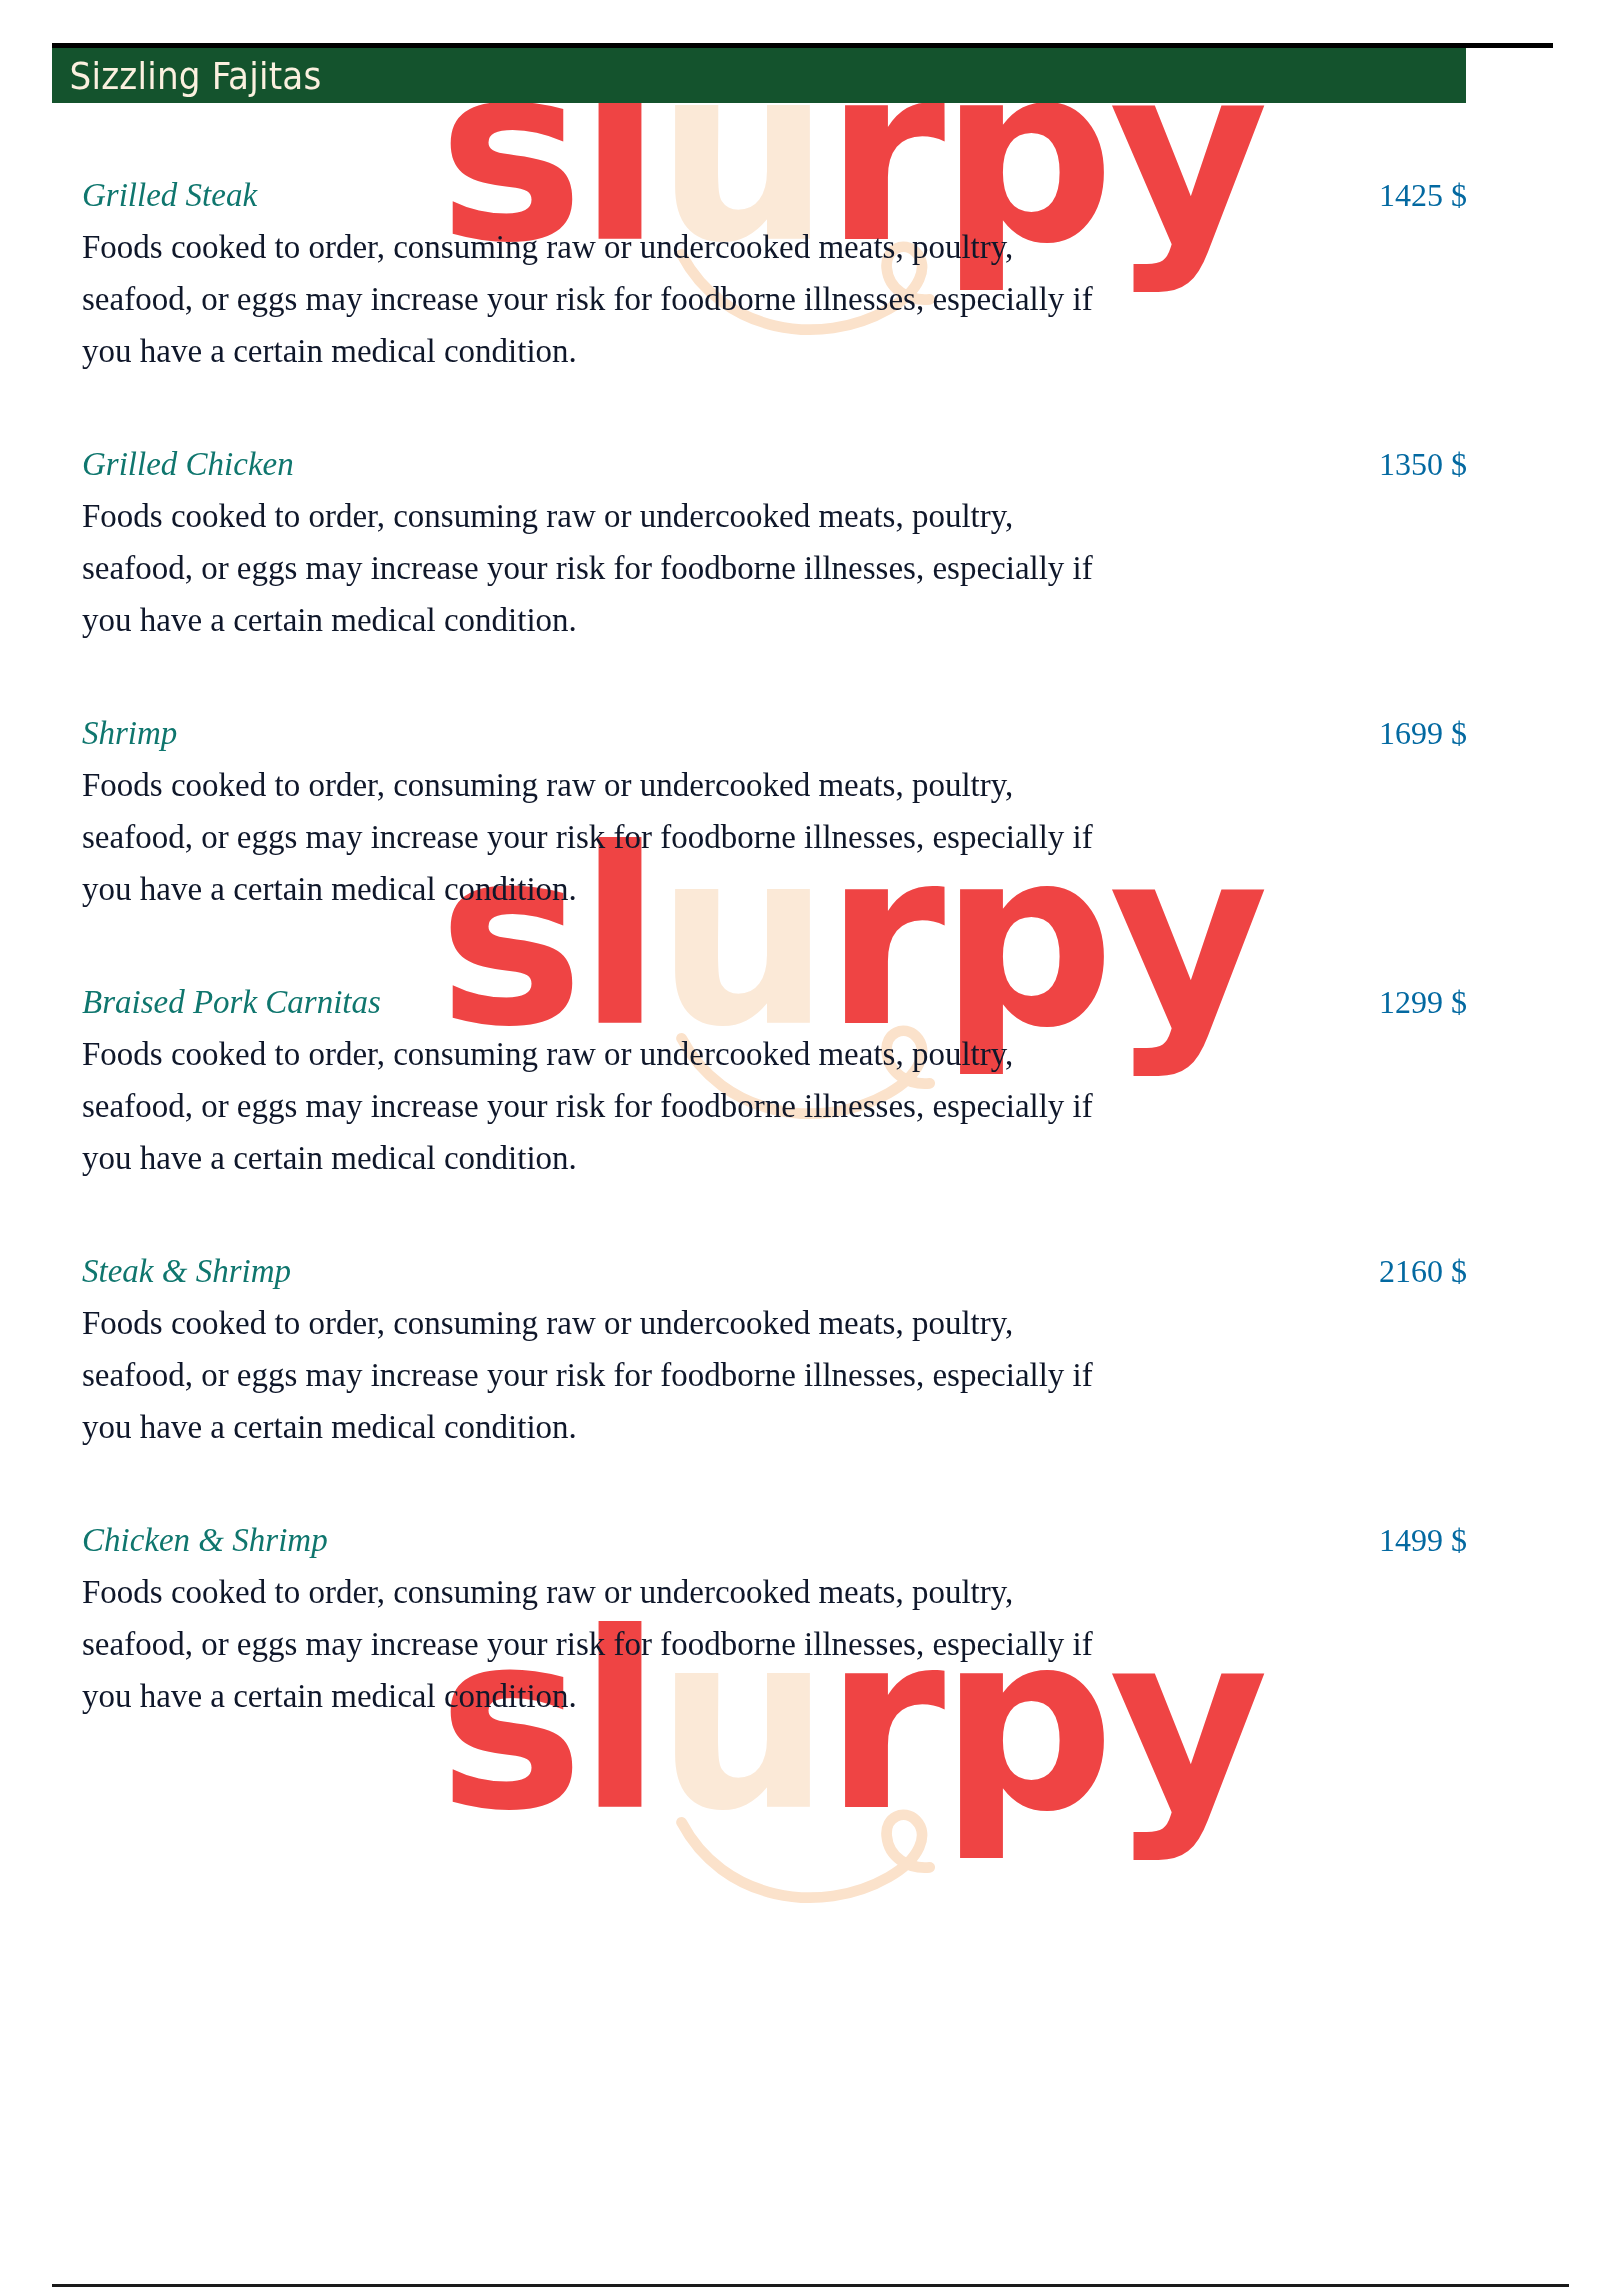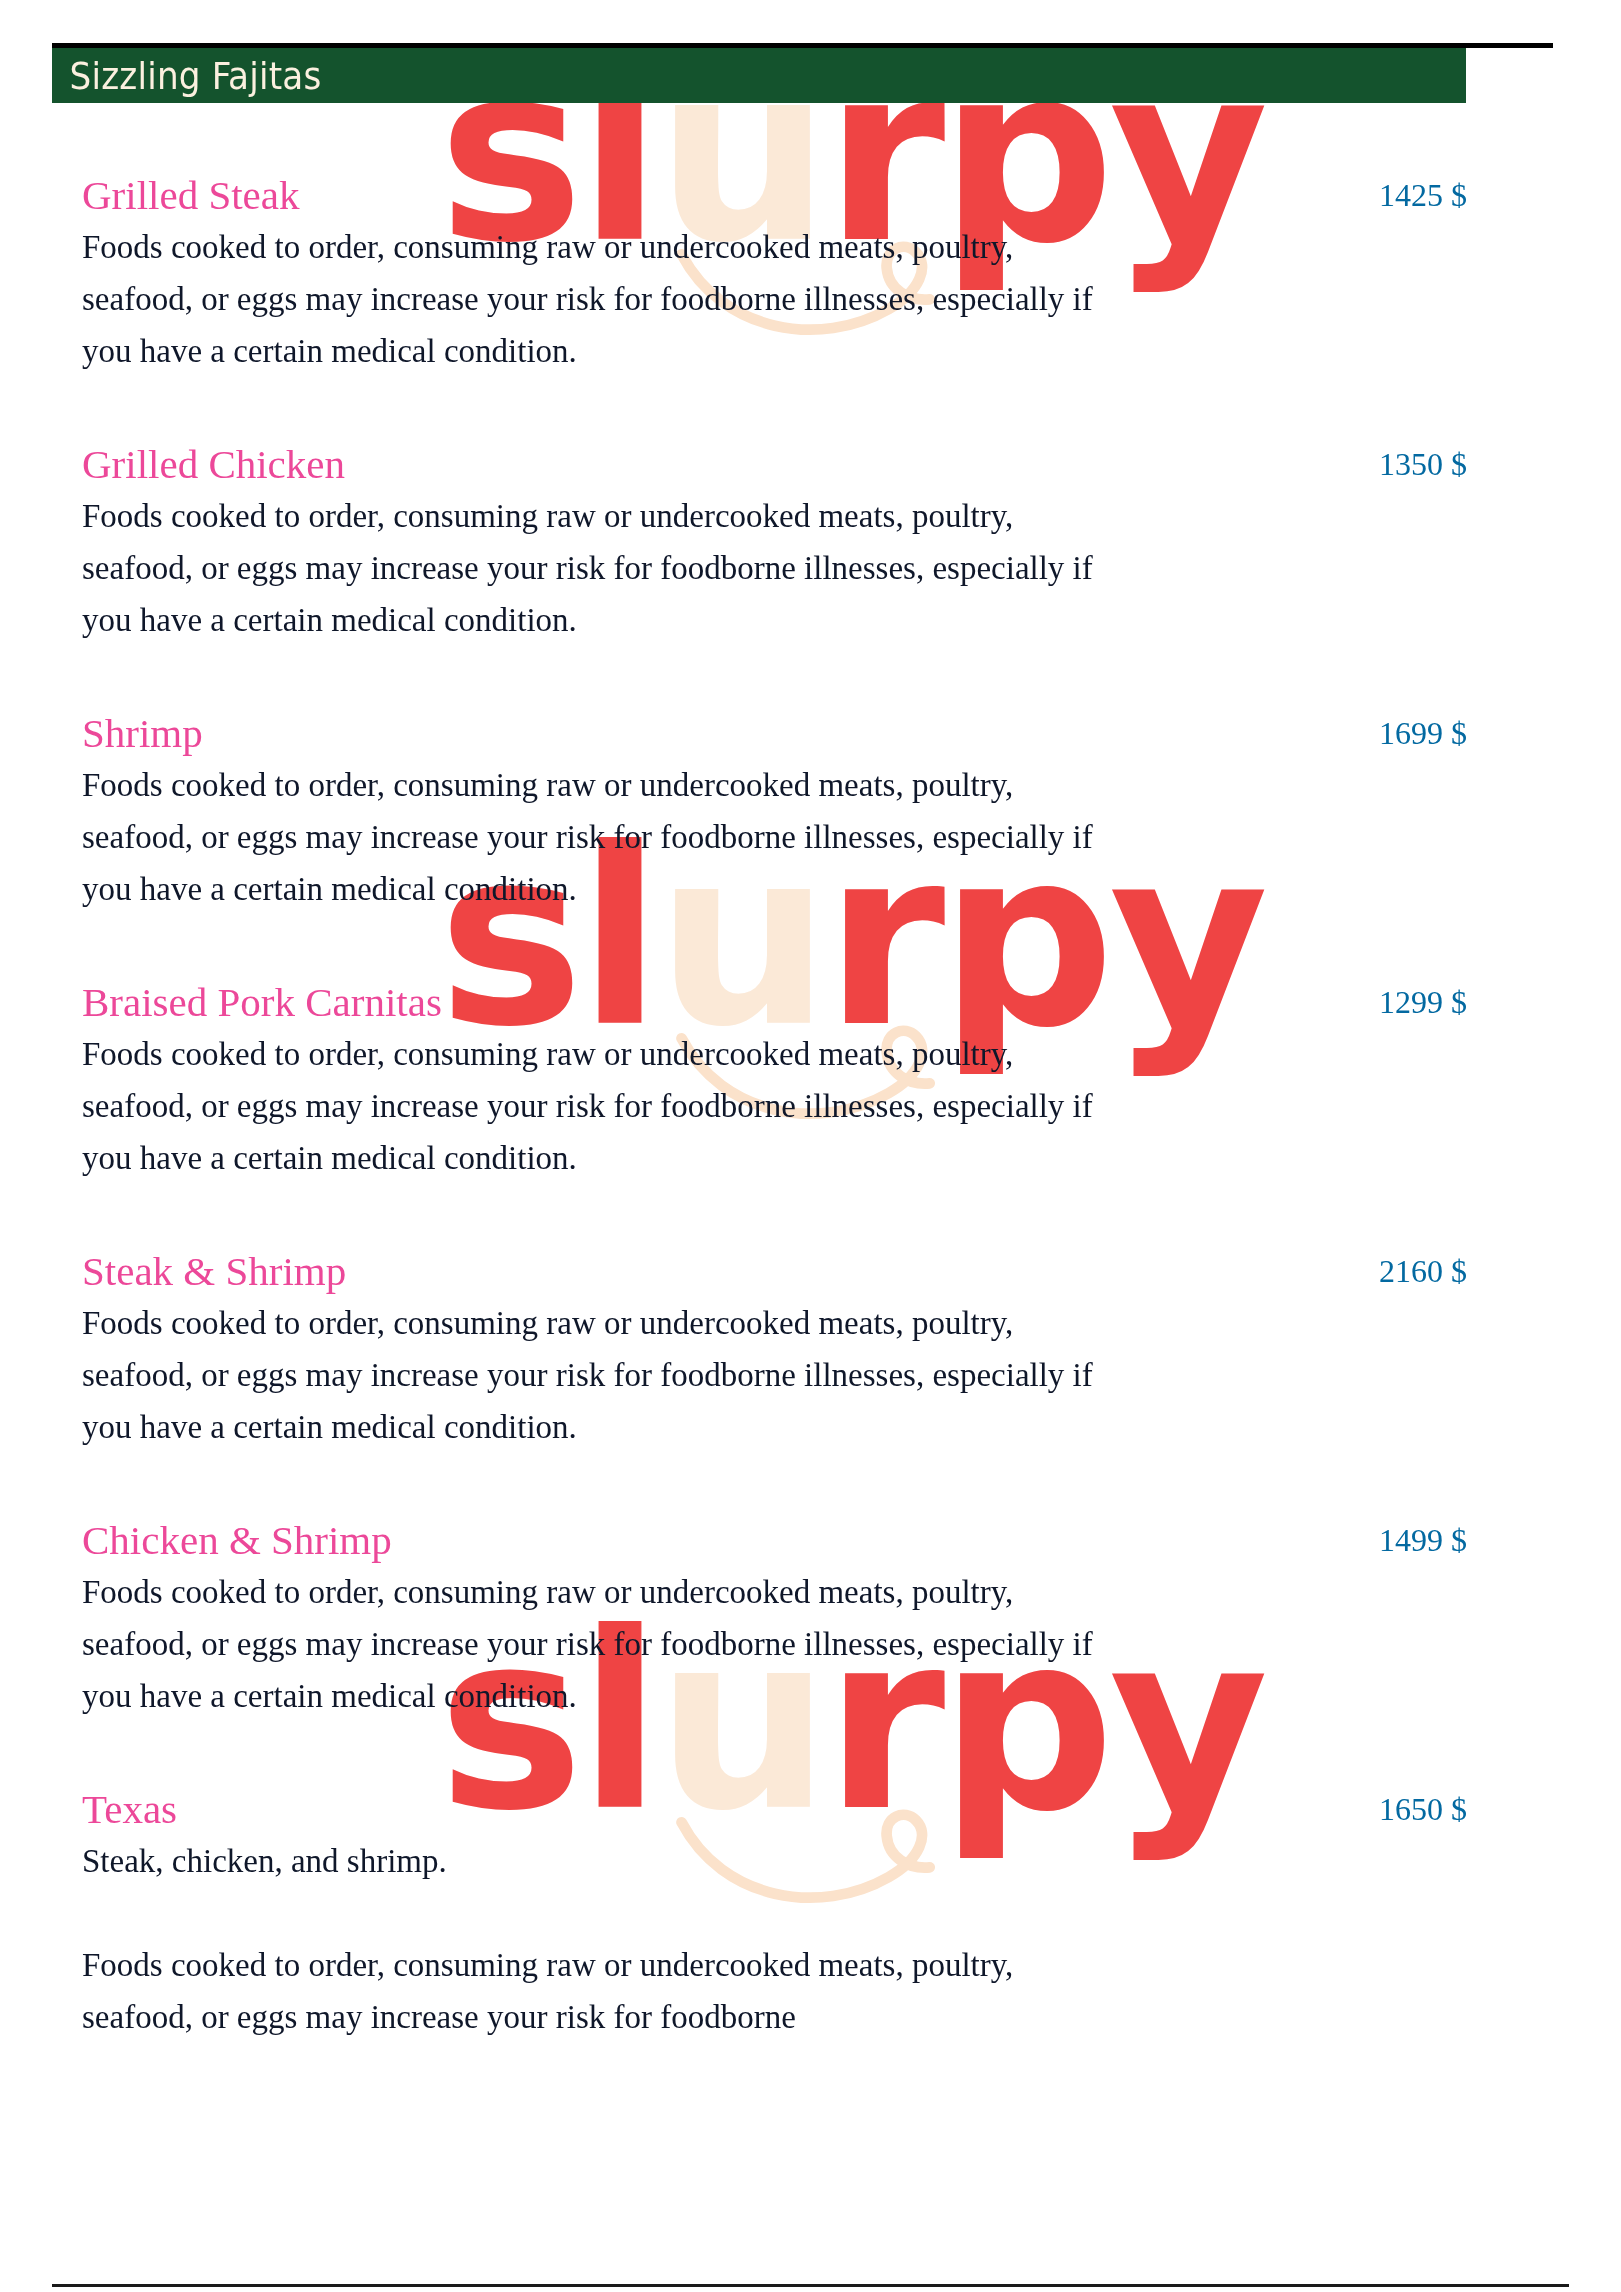--- a/index.html
+++ b/index.html
@@ -102,25 +102,26 @@
     position: relative;
     padding: 0 53px 0 82px;
     margin-bottom: 61px;
   }
   .item-head {
     display: flex;
     align-items: flex-start;
     justify-content: space-between;
   }
   .item-name {
-    font-size: 41px;
+    font-size: 33px;
     line-height: 52px;
-    color: #ec4899;
+    color: #0f766e;
     flex: 0 1 auto;
     white-space: nowrap;
+    font-style: italic;
   }
   .item-price {
     font-size: 32px;
     line-height: 52px;
     color: #0369a1;
     white-space: nowrap;
     padding-right: 101px;
   }
   .item-desc {
     font-size: 33px;
@@ -211,28 +212,19 @@
     </div>
 
     <div class="item">
       <div class="item-head">
         <div class="item-name">Chicken &amp; Shrimp</div>
         <div class="item-price">1499 $</div>
       </div>
       <div class="item-desc">Foods cooked to order, consuming raw or undercooked meats, poultry, seafood, or eggs may increase your risk for foodborne illnesses, especially if you have a certain medical condition.</div>
     </div>
 
-    <div class="item">
-      <div class="item-head">
-        <div class="item-name">Texas</div>
-        <div class="item-price">1650 $</div>
-      </div>
-      <div class="item-desc">Steak, chicken, and shrimp.
-
-Foods cooked to order, consuming raw or undercooked meats, poultry, seafood, or eggs may increase your risk for foodborne</div>
-    </div>
 
   </div>
 
   <div class="rule-bottom"></div>
 
 </div>
 
 
 </body></html>

